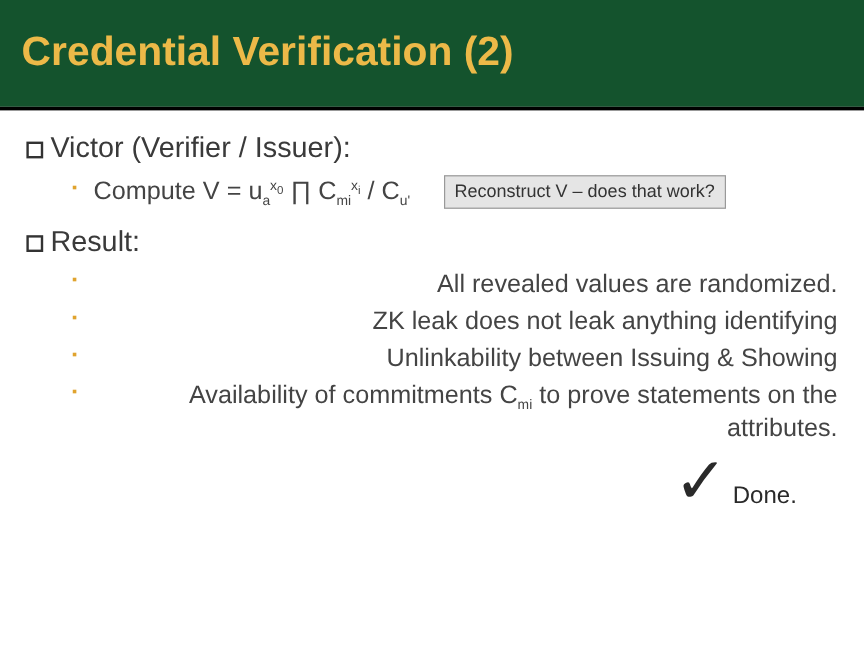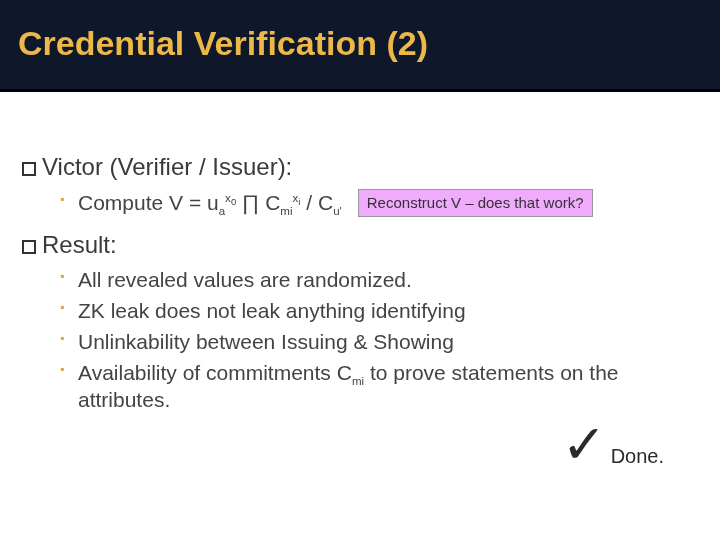--- a/index.html
+++ b/index.html
@@ -4,39 +4,38 @@
 <style>
   * { box-sizing: border-box; margin: 0; padding: 0; }
   body {
     width: 720px;
     height: 540px;
     background: #ffffff;
     font-family: Georgia, 'Times New Roman', serif;
     overflow: hidden;
   }
   .title-bar {
-    background: #0f172a;
+    background: #14532d;
     width: 100%;
     padding: 24px 18px 26px 18px;
   }
   .title-bar h1 {
     color: #ecb948;
     font-weight: bold;
     font-size: 34px;
     font-family: "Lucida Sans", "Lucida Grande", Candara, sans-serif;
   }
   .underline {
     height: 3px;
     background: #000;
     width: 100%;
   }
   .content {
     padding: 18px 22px 10px 22px;
     color: #2a2a2a;
-    margin-top: 43px;
   }
   .section-head {
     font-family: Candara, "Lucida Sans", sans-serif;
     font-size: 24px;
     font-weight: 400;
     color: #3a3a3a;
     margin-bottom: 8px;
   }
   .square-bullet {
     display: inline-block;
@@ -65,28 +64,28 @@
     content: "▪";
     position: absolute;
     left: 0;
     top: 2px;
     font-size: 12px;
     color: #e0a32e;
   }
   .formula-row {
     display: flex;
     align-items: center;
-    gap: 16px;
+    gap: 28px;
   }
   .formula-box {
     flex: 0 0 auto;
   }
   .note-box {
     border: 1px solid #999;
-    background: #f0abfc;
+    background: #e5e5e5;
     font-family: Candara, "Lucida Sans", sans-serif;
     font-size: 15px;
     padding: 3px 8px;
     color: #333;
   }
   sub.small, sup.small { font-size: 0.55em; line-height: 0; }
   .pi { font-family: "Times New Roman", serif; }
   .check-row {
     display: flex;
     justify-content: flex-end;
@@ -98,21 +97,21 @@
   .checkmark {
     font-size: 54px;
     font-family: "Segoe UI Symbol", Arial, sans-serif;
     line-height: 0.6;
   }
   .done-text {
     font-family: Candara, sans-serif;
     font-size: 20px;
     padding-bottom: 2px;
   }
-  .tight { line-height: 1.28; }
+  .tight { line-height: 1.28; text-align: right; }
 </style>
 </head>
 <body>
 
 <div class="title-bar">
   <h1>Credential Verification (2)</h1>
 </div>
 <div class="underline"></div>
 
 <div class="content">

